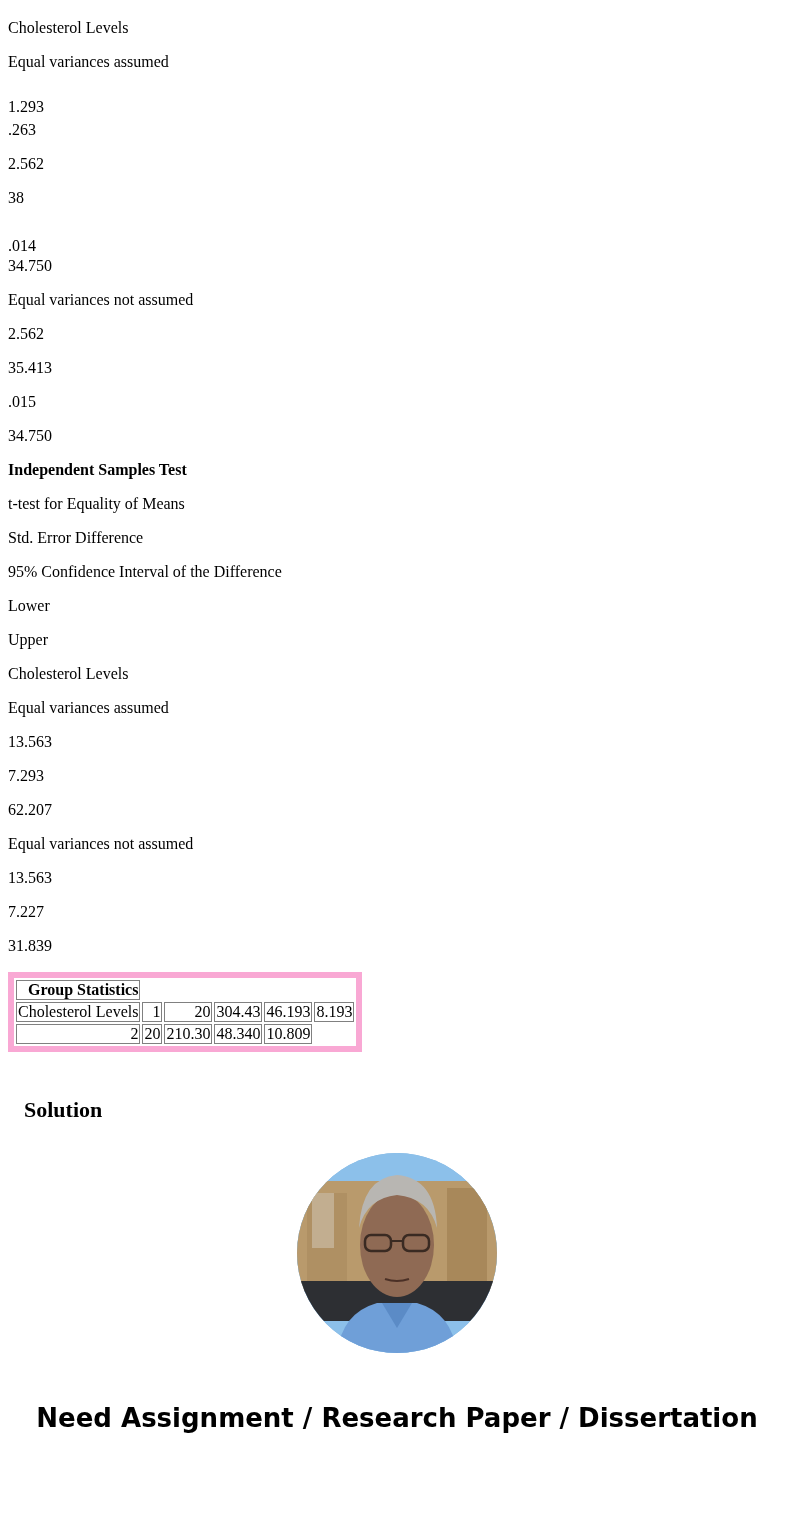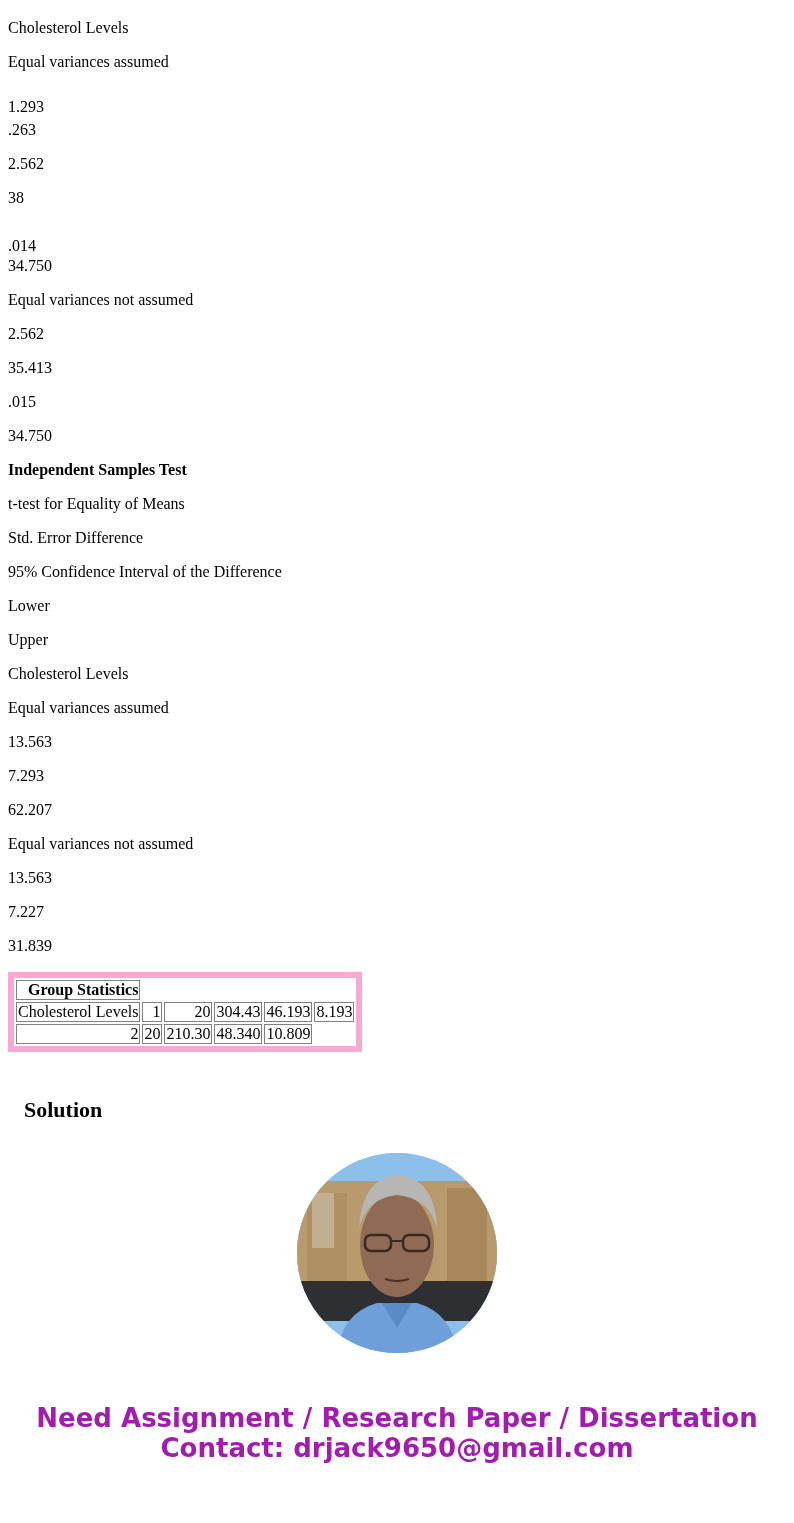--- a/index.html
+++ b/index.html
@@ -59,21 +59,21 @@
   .promo {
     position: absolute;
     left: 0;
     top: 1403px;
     width: 794px;
     text-align: center;
     font-family: "DejaVu Sans", sans-serif;
     font-weight: bold;
     font-size: 26px;
     line-height: 30px;
-    color: #a21caf;
+    color: #000000;
   }
   .promo div { white-space: nowrap; }
 </style>
 </head>
 <body>
 
 <div class="lines">
   <div class="ln" style="top:19px">Cholesterol Levels</div>
   <div class="ln" style="top:53px">Equal variances assumed</div>
   <div class="ln" style="top:98px">1.293</div>
@@ -145,14 +145,13 @@
     <path d="M62 75 Q65 25 100 22 Q138 25 140 75 Q132 45 100 42 Q70 45 62 75 Z" fill="#b8b6b2"></path>
     <rect x="68" y="82" width="26" height="16" rx="6" fill="none" stroke="#3a2a22" stroke-width="2.5"></rect>
     <rect x="106" y="82" width="26" height="16" rx="6" fill="none" stroke="#3a2a22" stroke-width="2.5"></rect>
     <line x1="94" y1="88" x2="106" y2="88" stroke="#3a2a22" stroke-width="2"></line>
     <path d="M88 126 Q100 130 112 126" stroke="#4b3026" stroke-width="2" fill="none"></path>
   </svg>
 </div>
 
 <div class="promo">
   <div>Need Assignment / Research Paper / Dissertation</div>
-  <div>Contact: drjack9650@gmail.com</div>
 </div>
 
 </body></html>

